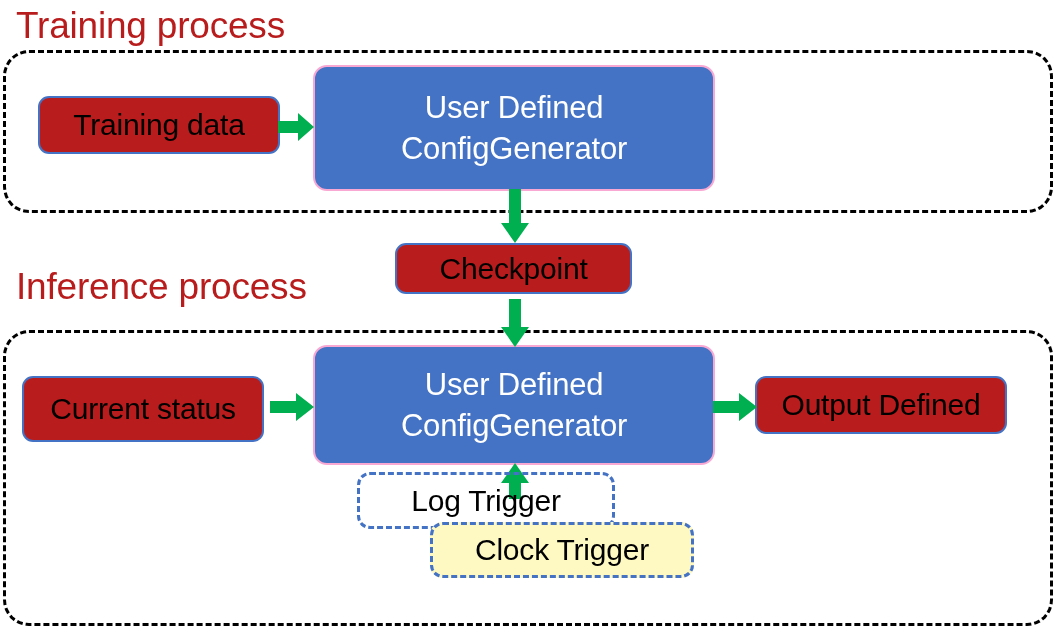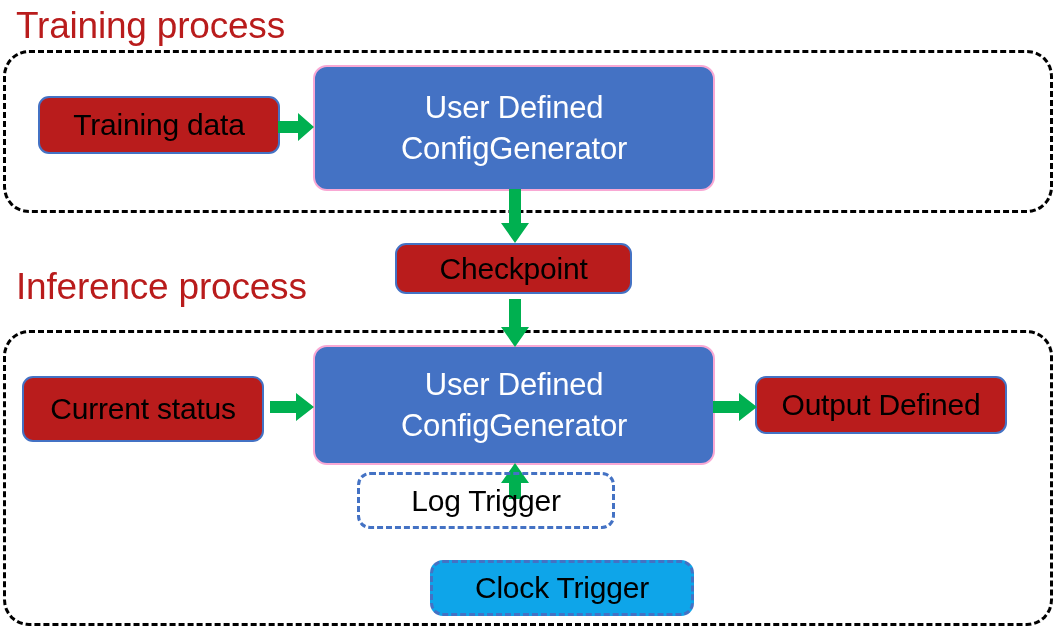--- a/index.html
+++ b/index.html
@@ -101,21 +101,21 @@
     background: transparent;
     display: flex;
     align-items: center;
     justify-content: center;
     font-size: 30px;
     color: #000000;
     white-space: nowrap;
     letter-spacing: -0.2px;
   }
   #box-log-trigger   { left: 357px; top: 472px; width: 258px; height: 57px; z-index: 3; }
-  #box-clock-trigger { left: 430px; top: 560px; width: 264px; height: 56px; z-index: 4; background:#0ea5e9; }
+  #box-clock-trigger { left: 430px; top: 522px; width: 264px; height: 56px; z-index: 4; background:#fef9c3; }
 
   
   .arrow { position: absolute; }
   .arrow svg { display: block; }
 
   #arrow-training-data-to-generator { left: 278px; top: 111px; }
   #arrow-generator-to-checkpoint    { left: 500px; top: 189px; }
   #arrow-checkpoint-to-generator    { left: 500px; top: 299px; }
   #arrow-status-to-generator        { left: 270px; top: 391px; }
   #arrow-generator-to-output        { left: 713px; top: 391px; }

